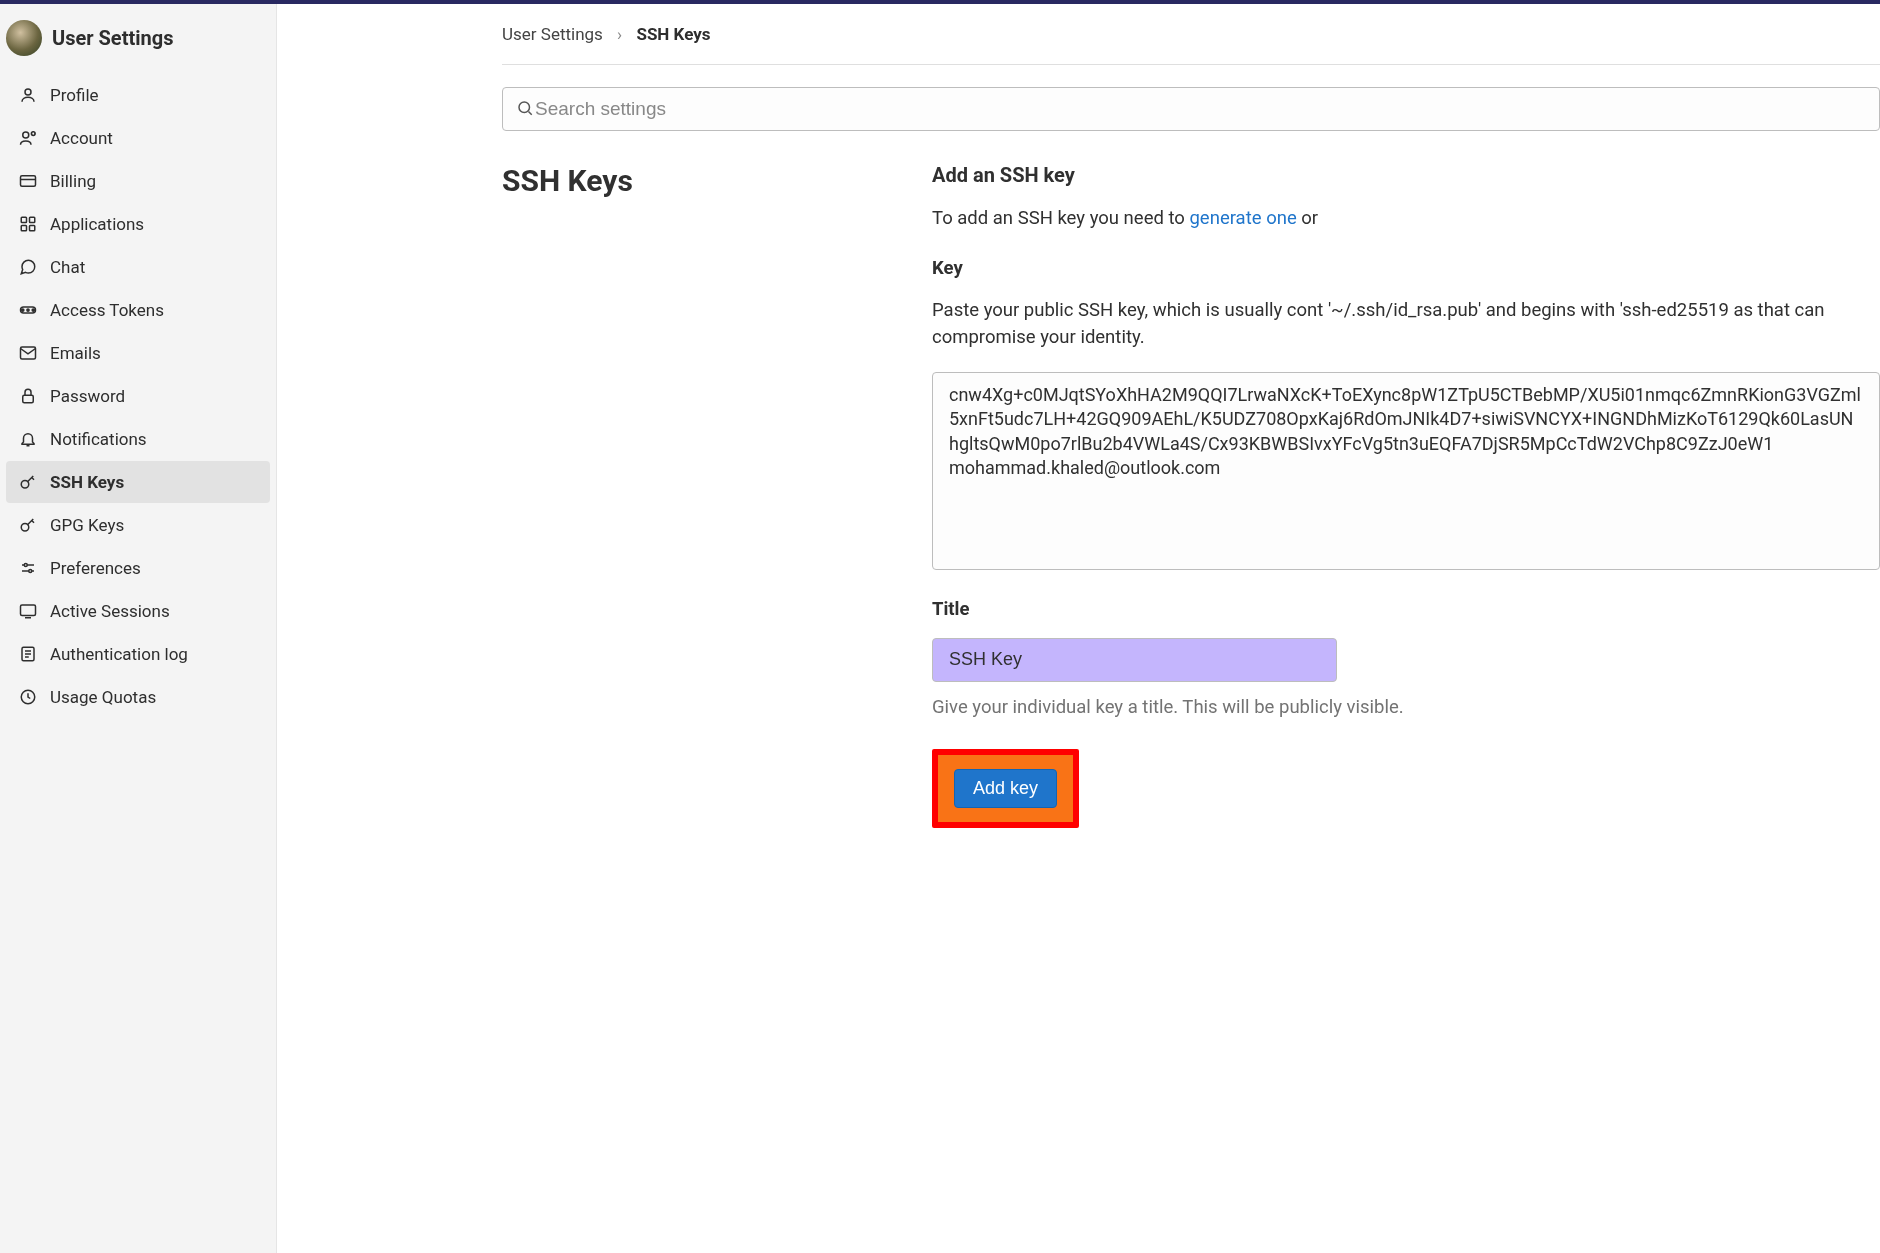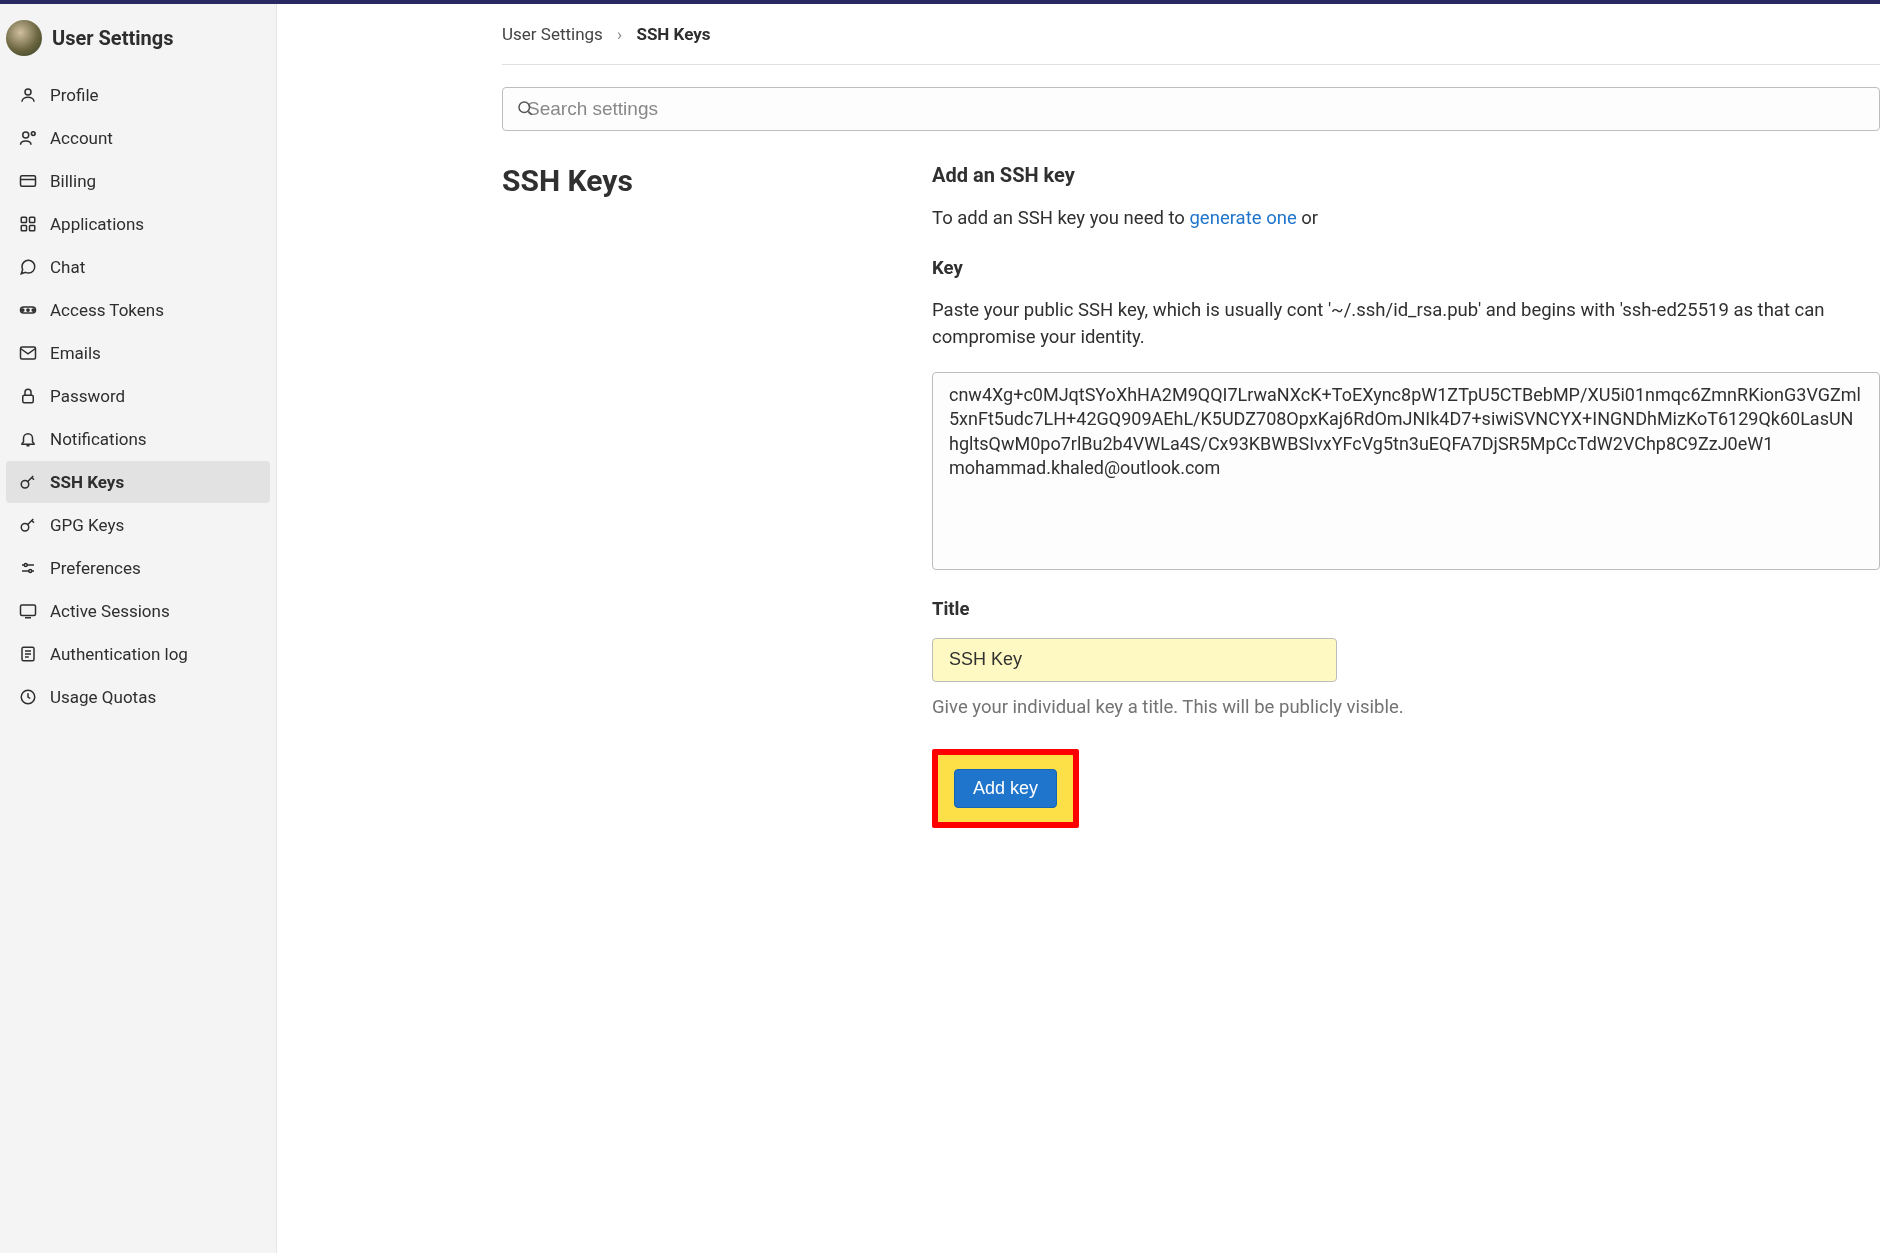--- a/index.html
+++ b/index.html
@@ -104,21 +104,21 @@
     .breadcrumb .sep { margin: 0 10px; color: #888;}
     .breadcrumb .current { font-weight: 700; color: #2e2e2e;}
 
     .search-wrap {
       margin-top: 22px;
       position: relative;
     }
     .search-input {
       width: 100%;
       height: 44px;
-      padding: 0 14px 0 24px;
+      padding: 0 14px 0 32px;
       font-size: 19px;
       color: #303030;
       border: 1px solid #bdbdbd;
       border-radius: 4px;
       background: #fdfdfd;
     }
     .search-input::placeholder { color: #888; font-size: 19px;}
     .search-icon {
       position: absolute;
       left: 14px;
@@ -182,34 +182,34 @@
     }
     .title-input {
       width: 100%;
       max-width: 405px;
       height: 44px;
       border: 1px solid #bdbdbd;
       border-radius: 4px;
       padding: 0 16px;
       font-size: 18px;
       color: #303030;
-      background: #fef9c3;
+      background: #c4b5fd;
     }
     .help-text {
       margin-top: 12px;
       font-size: 18.5px;
       color: #737373;
       line-height: 1.45;
     }
     .add-key-wrap {
       margin-top: 28px;
       display: inline-block;
       padding: 14px 16px;
       border: 6px solid #ff0000;
-      background: #fde047;
+      background: #f97316;
       border-radius: 2px;
     }
     .add-key-btn {
       background: #1f75cb;
       color: #fff;
       font-size: 18px;
       border: 1px solid #1364b3;
       padding: 8px 18px;
       border-radius: 4px;
       cursor: pointer;

